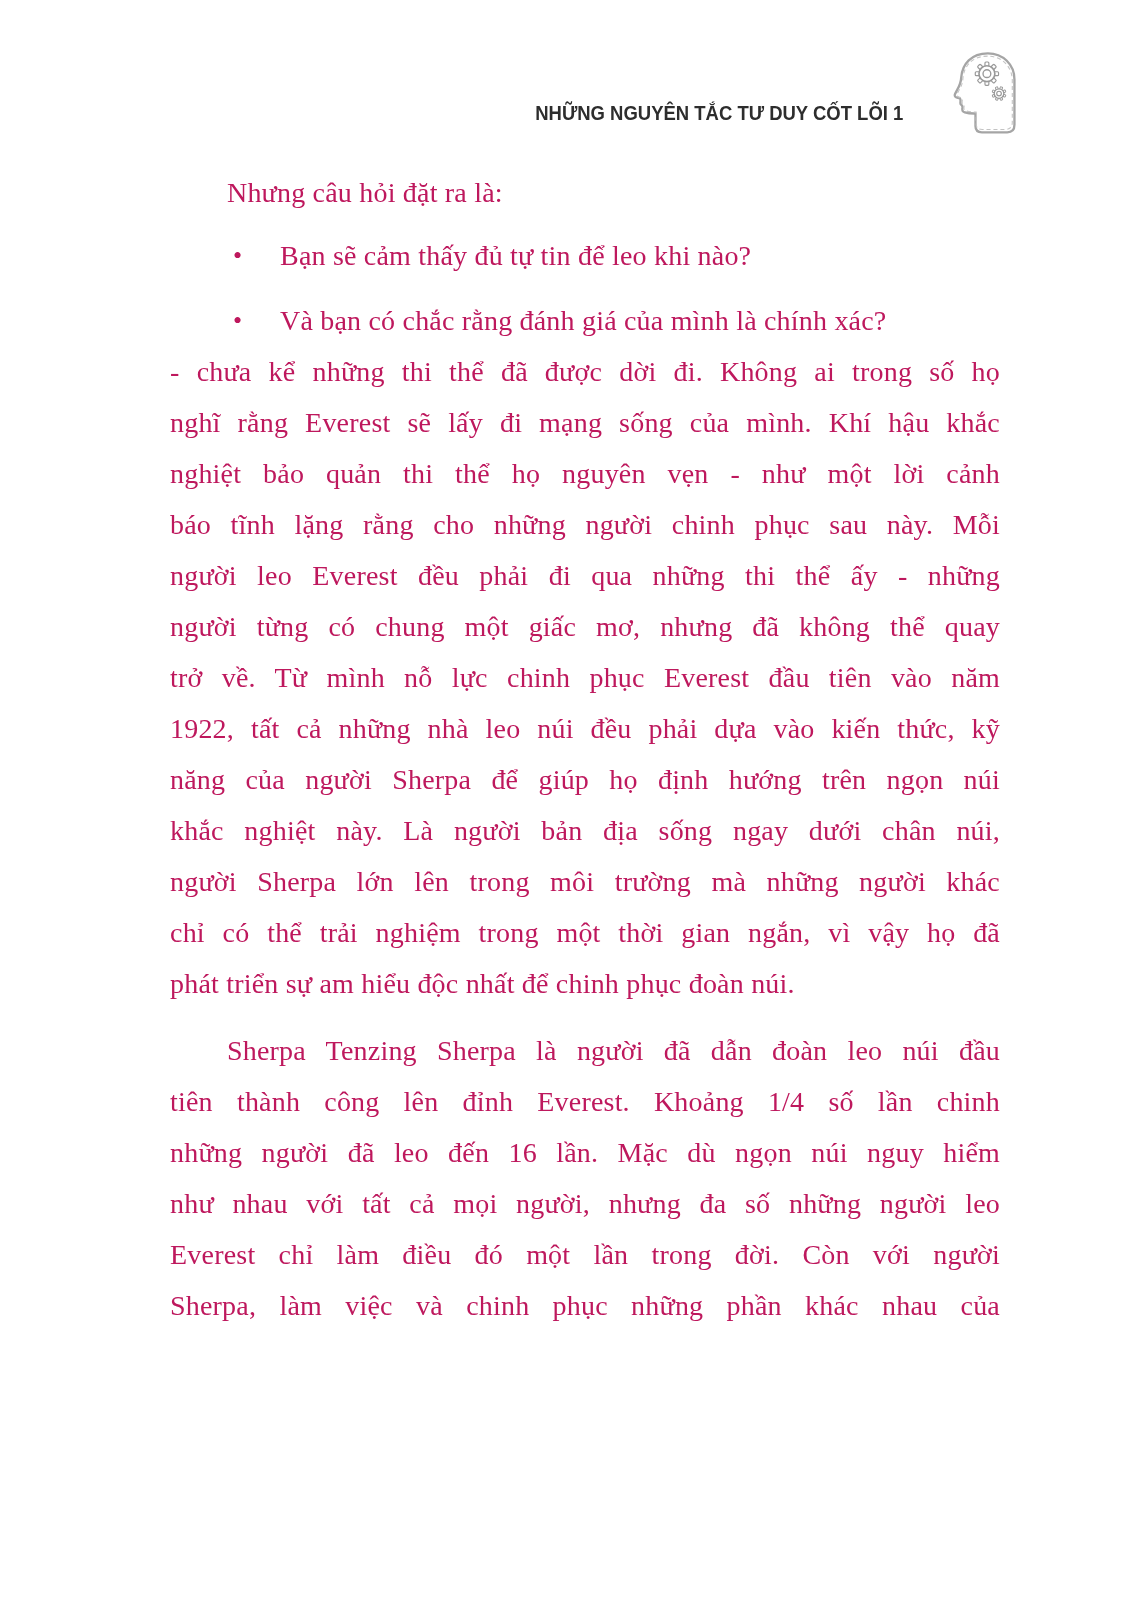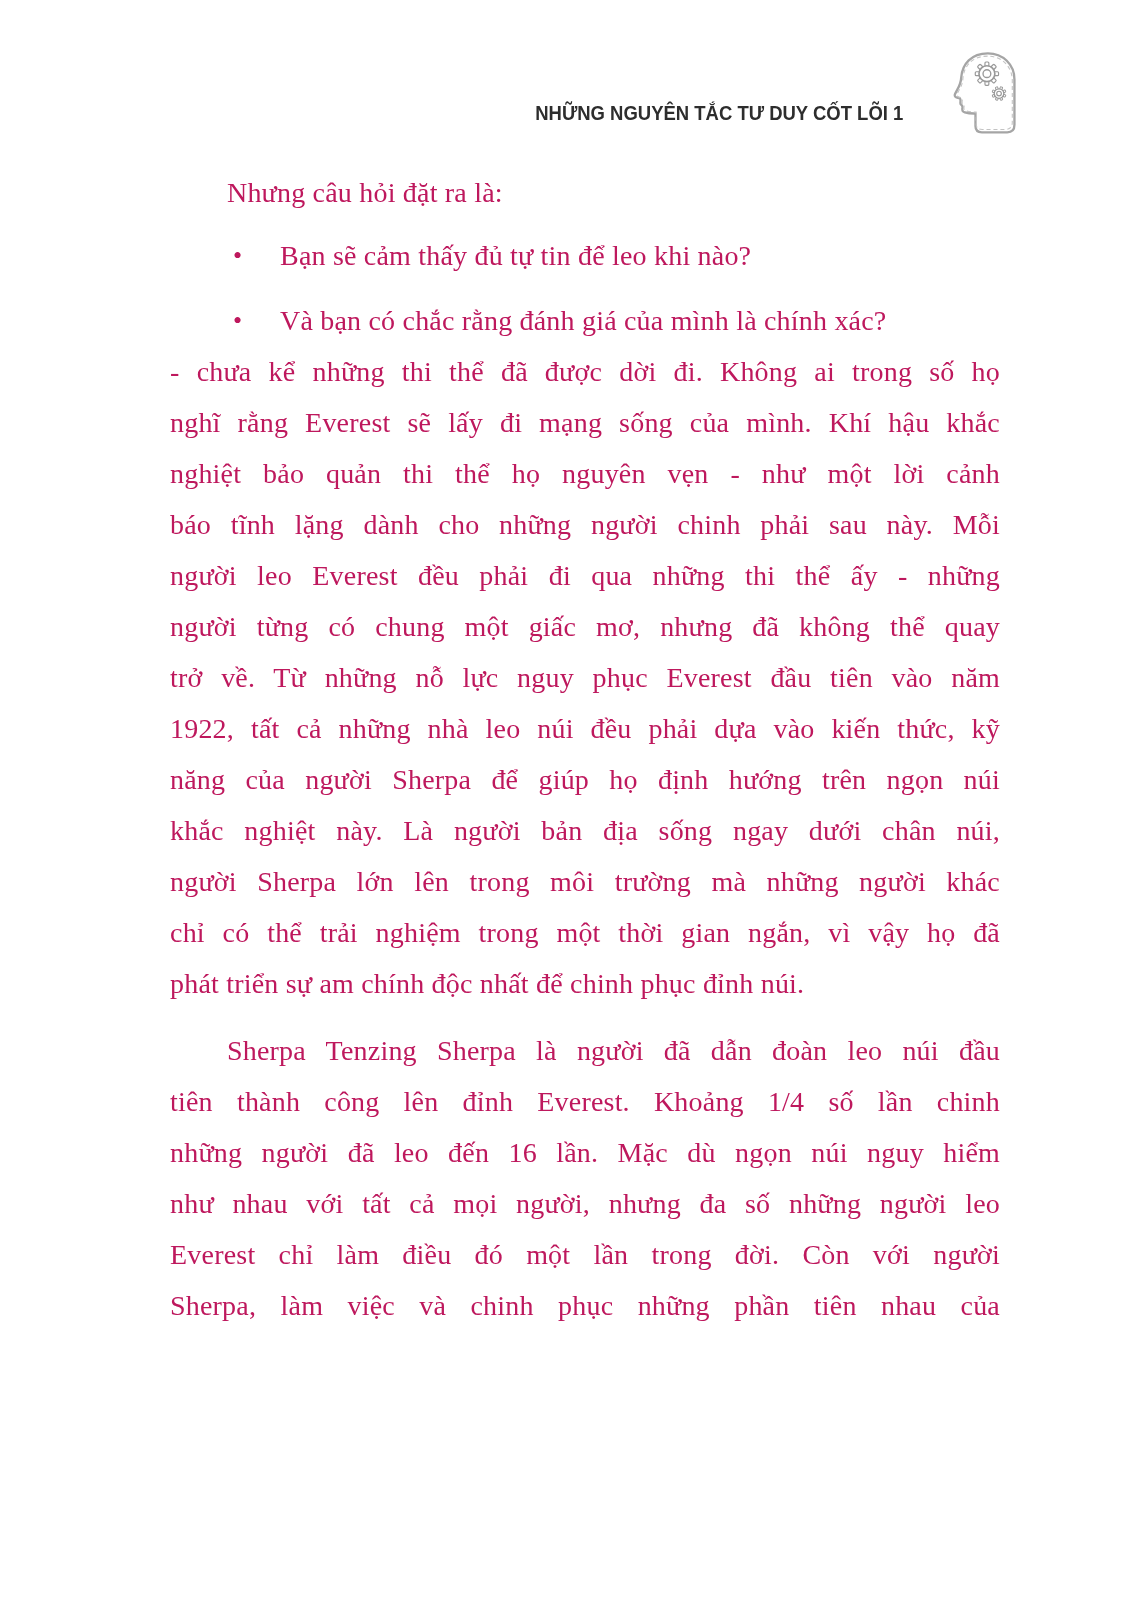--- a/index.html
+++ b/index.html
@@ -135,39 +135,39 @@
     </div>
     <div class="bullet-row mt14">
       <span class="bullet-dot">•</span>
       <span>Và bạn có chắc rằng đánh giá của mình là chính xác?</span>
     </div>
 
     <div>
       <div class="line jline">- chưa kể những thi thể đã được dời đi. Không ai trong số họ</div>
       <div class="line jline">nghĩ rằng Everest sẽ lấy đi mạng sống của mình. Khí hậu khắc</div>
       <div class="line jline">nghiệt bảo quản thi thể họ nguyên vẹn - như một lời cảnh</div>
-      <div class="line jline">báo tĩnh lặng dành cho những người chinh phải sau này. Mỗi</div>
+      <div class="line jline">báo tĩnh lặng rằng cho những người chinh phục sau này. Mỗi</div>
       <div class="line jline">người leo Everest đều phải đi qua những thi thể ấy - những</div>
       <div class="line jline">người từng có chung một giấc mơ, nhưng đã không thể quay</div>
-      <div class="line jline">trở về. Từ những nỗ lực nguy phục Everest đầu tiên vào năm</div>
+      <div class="line jline">trở về. Từ mình nỗ lực chinh phục Everest đầu tiên vào năm</div>
       <div class="line jline">1922, tất cả những nhà leo núi đều phải dựa vào kiến thức, kỹ</div>
       <div class="line jline">năng của người Sherpa để giúp họ định hướng trên ngọn núi</div>
       <div class="line jline">khắc nghiệt này. Là người bản địa sống ngay dưới chân núi,</div>
       <div class="line jline">người Sherpa lớn lên trong môi trường mà những người khác</div>
       <div class="line jline">chỉ có thể trải nghiệm trong một thời gian ngắn, vì vậy họ đã</div>
-      <div class="line lline">phát triển sự am chính độc nhất để chinh phục đỉnh núi.</div>
+      <div class="line lline">phát triển sự am hiểu độc nhất để chinh phục đoàn núi.</div>
     </div>
 
     <div>
       <div class="line jline indent mt16">Sherpa Tenzing Sherpa là người đã dẫn đoàn leo núi đầu</div>
       <div class="line jline">tiên thành công lên đỉnh Everest. Khoảng 1/4 số lần chinh</div>
       <div class="line jline">những người đã leo đến 16 lần. Mặc dù ngọn núi nguy hiểm</div>
       <div class="line jline">như nhau với tất cả mọi người, nhưng đa số những người leo</div>
       <div class="line jline">Everest chỉ làm điều đó một lần trong đời. Còn với người</div>
-      <div class="line jline">Sherpa, làm việc và chinh phục những phần tiên nhau của</div>
+      <div class="line jline">Sherpa, làm việc và chinh phục những phần khác nhau của</div>
     </div>
 
   </div>
 
   <div class="footer-pill">
     <span class="page-number">79</span>
     <span class="footer-divider"></span>
     <span class="brand-name">YMATE</span>
     <svg class="brand-logo" viewBox="0 0 36 36">
       <g fill="#8c8e90">

